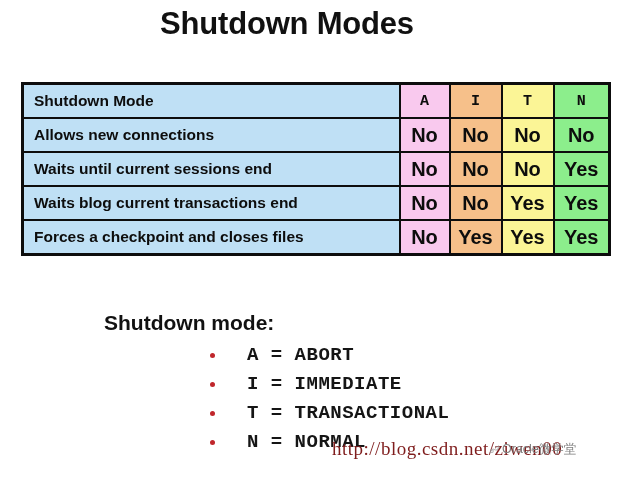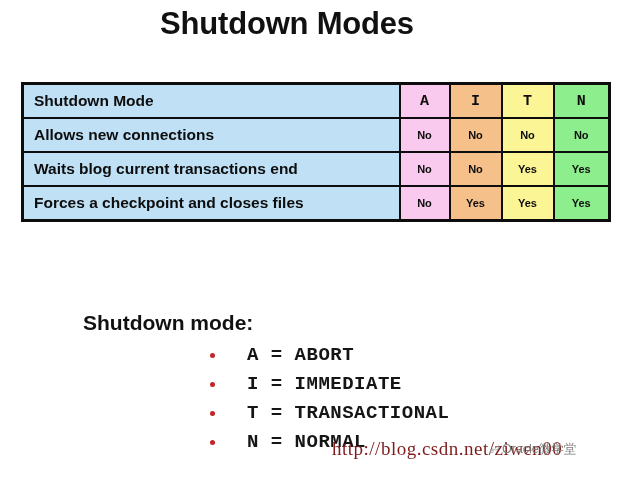--- a/index.html
+++ b/index.html
@@ -36,21 +36,21 @@
     width: 587px;
     border-collapse: collapse;
     border: 3px solid #0d0d0d;
     table-layout: fixed;
     background: #86efac;
   }
   #shutdown-table td {
     border: 2px solid #0d0d0d;
     height: 32px;
     padding: 0;
-    font-size: 11px;
+    font-size: 20px;
     font-weight: bold;
     color: #0d0d0d;
     text-align: center;
     vertical-align: middle;
     line-height: 1;
   }
   #shutdown-table td.label-cell {
     text-align: left;
     padding-left: 10px;
     background: #bfe0f5;
@@ -74,21 +74,21 @@
   .w-n { width: 56px; }
 
   
   #legend {
     position: absolute;
     left: 0;
     top: 311px;
     width: 631px;
   }
   #legend-heading {
-    margin-left: 83px;
+    margin-left: 104px;
     font-size: 21px;
     font-weight: bold;
     color: #111111;
   }
   #legend-list {
     list-style: none;
     margin: 6px 0 0 10px;
     padding: 0;
   }
   #legend-list li {
@@ -167,20 +167,27 @@
       <td class="col-n mode-head">N</td>
     </tr>
     <tr>
       <td class="label-cell">Allows new connections</td>
       <td class="col-a">No</td>
       <td class="col-i">No</td>
       <td class="col-t">No</td>
       <td class="col-n">No</td>
     </tr>
     <tr>
+      <td class="label-cell">Waits until current sessions end</td>
+      <td class="col-a">No</td>
+      <td class="col-i">No</td>
+      <td class="col-t">No</td>
+      <td class="col-n">Yes</td>
+    </tr>
+    <tr>
       <td class="label-cell">Waits blog current transactions end</td>
       <td class="col-a">No</td>
       <td class="col-i">No</td>
       <td class="col-t">Yes</td>
       <td class="col-n">Yes</td>
     </tr>
     <tr>
       <td class="label-cell">Forces a checkpoint and closes files</td>
       <td class="col-a">No</td>
       <td class="col-i">Yes</td>

